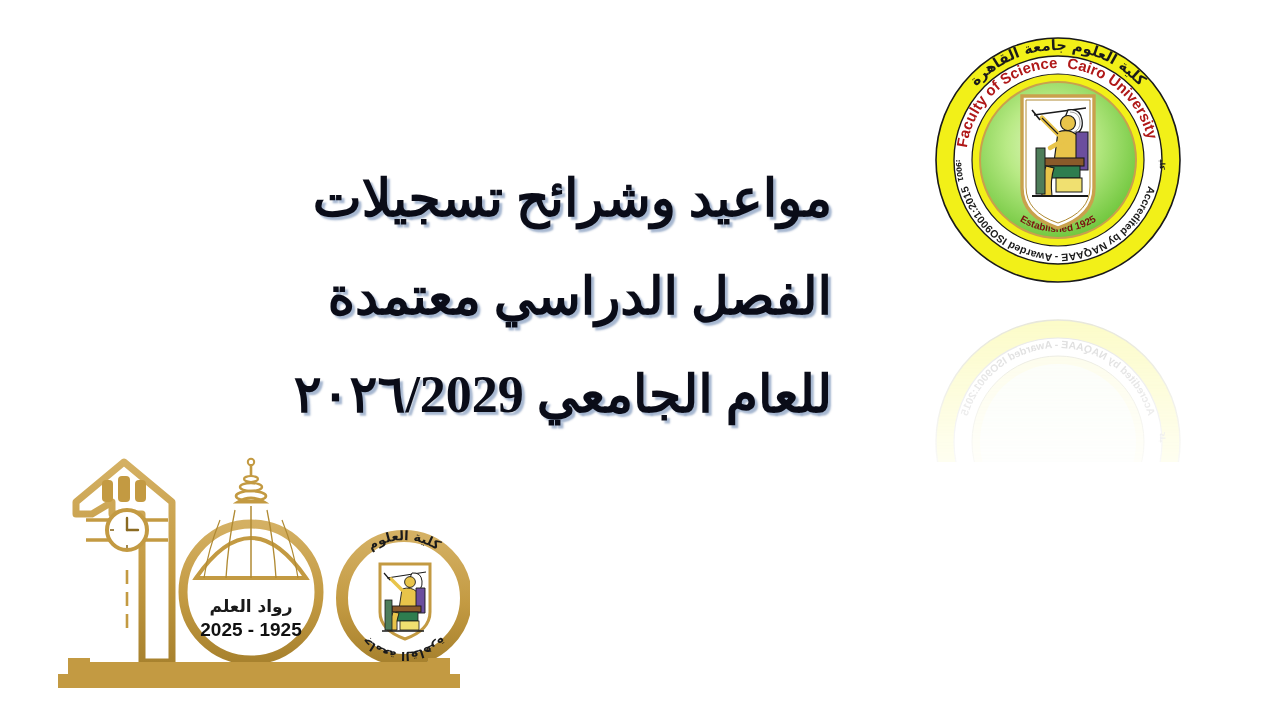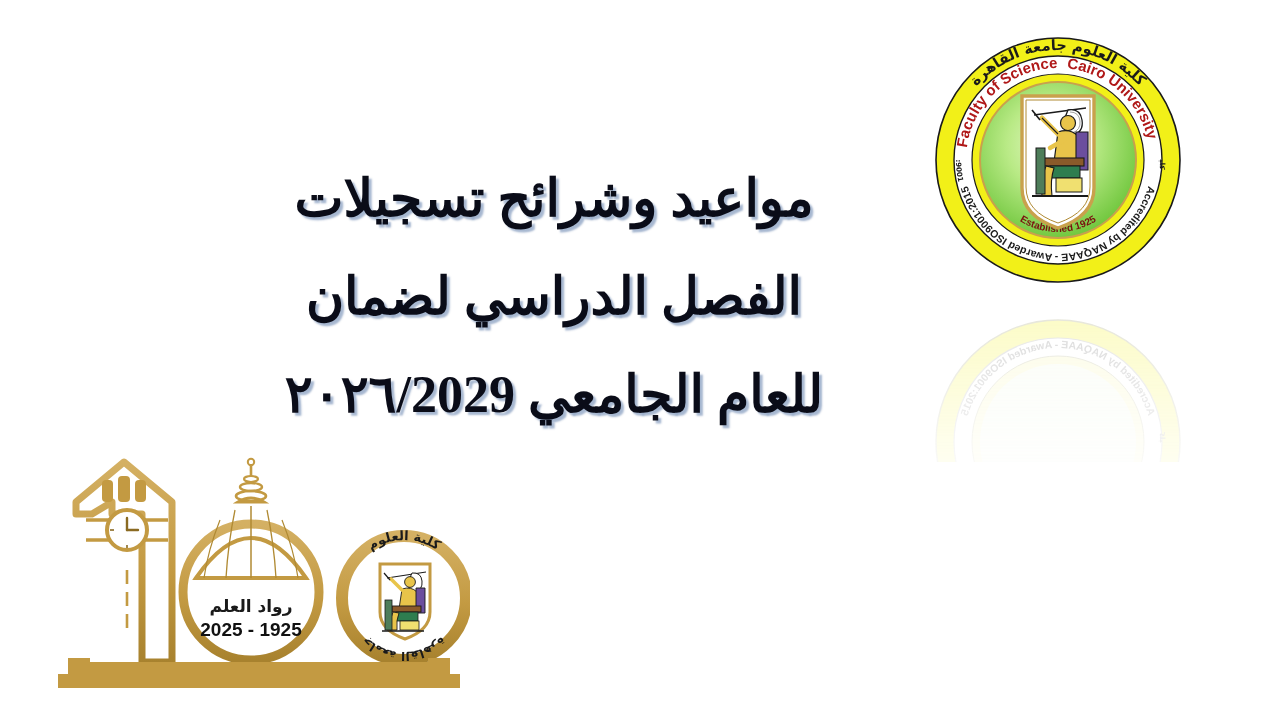--- a/index.html
+++ b/index.html
@@ -10,21 +10,20 @@
     font-family:"Liberation Sans", sans-serif;
     overflow:hidden;position:relative;
   }
   .slide{position:absolute;inset:0;background:#ffffff;}
 
   
   .title-block{
     position:absolute;
     left:276px; top:150px;
     width:556px;
-    text-align:center;
     direction:rtl;
   }
   .title-line{
     font-family:"Liberation Serif","DejaVu Serif",serif;
     font-weight:bold;
     font-size:52px;
     line-height:98px;
     color:#0A0C18;
     letter-spacing:0px;
     white-space:nowrap;
@@ -66,21 +65,21 @@
   }
   .cent-logo svg{display:block;width:100%;height:100%;}
 </style>
 </head>
 <body>
 
 <div class="slide">
 
   <div class="title-block">
     <div class="title-line">مواعيد وشرائح تسجيلات</div>
-    <div class="title-line">الفصل الدراسي لضمان</div>
+    <div class="title-line">الفصل الدراسي معتمدة</div>
     <div class="title-line">للعام الجامعي ٢٠٢٦/2029</div>
   </div>
 
   <div class="main-logo">
     <svg viewBox="0 0 280 280" xmlns="http://www.w3.org/2000/svg">
       <defs>
         <radialGradient id="greenGrad" cx="45%" cy="40%" r="62%">
           <stop offset="0%" stop-color="#E4F7C4"></stop>
           <stop offset="45%" stop-color="#B9EA86"></stop>
           <stop offset="100%" stop-color="#6FC63C"></stop>

